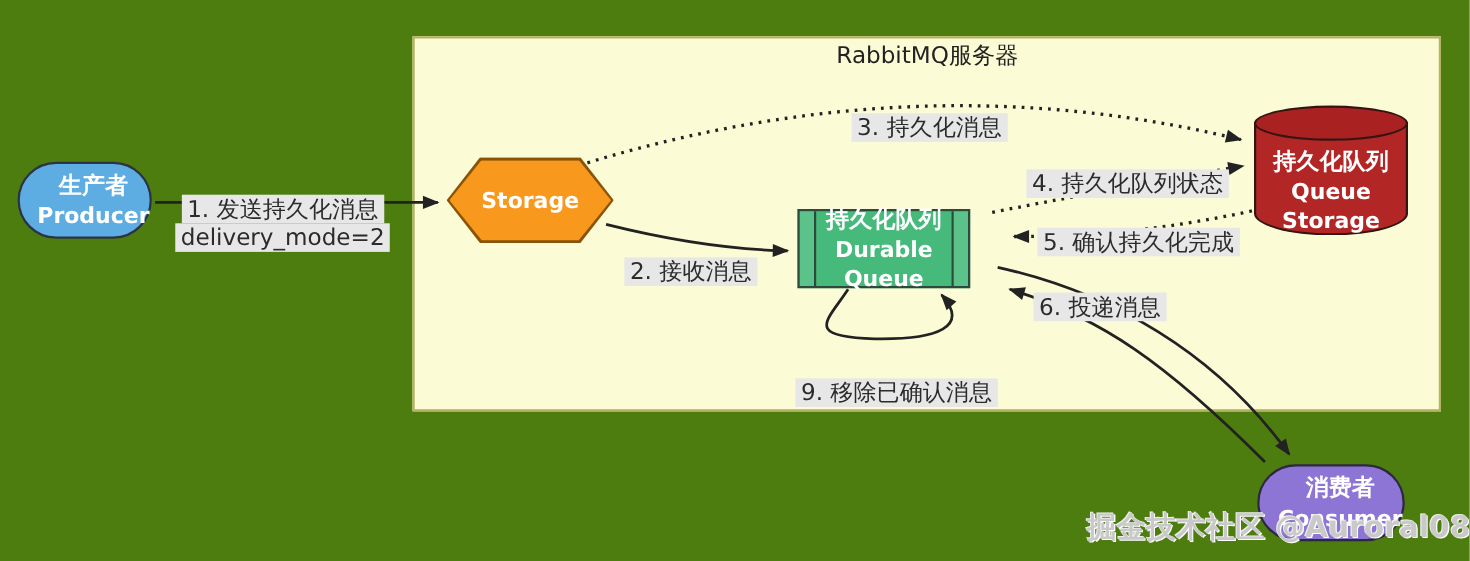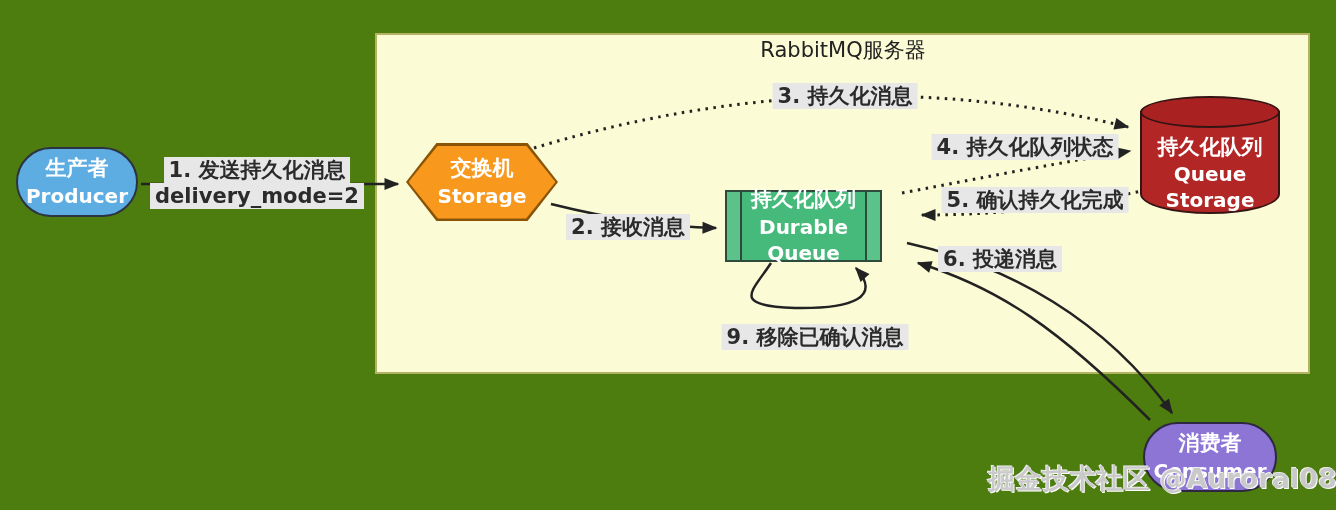--- a/index.html
+++ b/index.html
@@ -17,31 +17,31 @@
     position:absolute;left:843px;top:36px;transform:translateX(-50%);
     font-size:21px;color:#222;white-space:nowrap;z-index:2;font-weight:500;
   }
   
   svg.edges{position:absolute;left:0;top:0;z-index:1;}
   .edge{fill:none;stroke:#222;stroke-width:2.5px;}
   .edge.dotted{stroke-width:3px;stroke-dasharray:2.5 5.5;stroke-linecap:butt;}
   
   .elabel{
     position:absolute;transform:translateX(-50%);z-index:2;
-    font-size:21px;font-weight:700;color:#2b2b2b;white-space:nowrap;text-align:left;
+    font-size:21px;font-weight:400;color:#2b2b2b;white-space:nowrap;text-align:left;margin-top:20px;
   }
   .elabel span{background:#e7e7e7;padding:0 5px;display:inline-block;line-height:26px;}
   .elabel .stack{display:block;width:-moz-fit-content;width:fit-content;margin:0 auto;}
   
   .node-text{color:#fff;font-weight:bold;text-align:center;line-height:1.3;}
   .node-text .l1{font-size:21px;display:block;}
   .node-text .l2{font-size:20px;display:block;}
   .stadium{
     position:absolute;border-radius:35px;border:2.5px solid #2b3344;box-sizing:border-box;
-    display:flex;align-items:center;justify-content:center;z-index:2;
+    display:flex;align-items:center;justify-content:flex-end;z-index:2;
   }
   .producer{left:16px;top:147px;width:122px;height:70px;background:#5dade2;}
   .consumer{left:1143px;top:422px;width:134px;height:70px;background:#8d75d6;border-color:#2e2742;}
   
   .hex-outer{
     position:absolute;left:406px;top:143px;width:152px;height:78px;z-index:2;
     clip-path:polygon(20% 0%,80% 0%,100% 50%,80% 100%,20% 100%,0% 50%);
     background:#8a5408;
   }
   .hex-inner{
@@ -125,21 +125,20 @@
   <div class="stadium producer">
     <div class="node-text">
       <span class="l1">生产者</span>
       <span class="l2">Producer</span>
     </div>
   </div>
 
   <div class="hex-outer">
     <div class="hex-inner">
       <div class="node-text">
-        <span class="l1">交换机</span>
         <span class="l2">Storage</span>
       </div>
     </div>
   </div>
 
   <div class="queue">
     <div class="strip-l"></div>
     <div class="strip-r"></div>
     <div class="node-text">
       <span class="l1">持久化队列</span>

